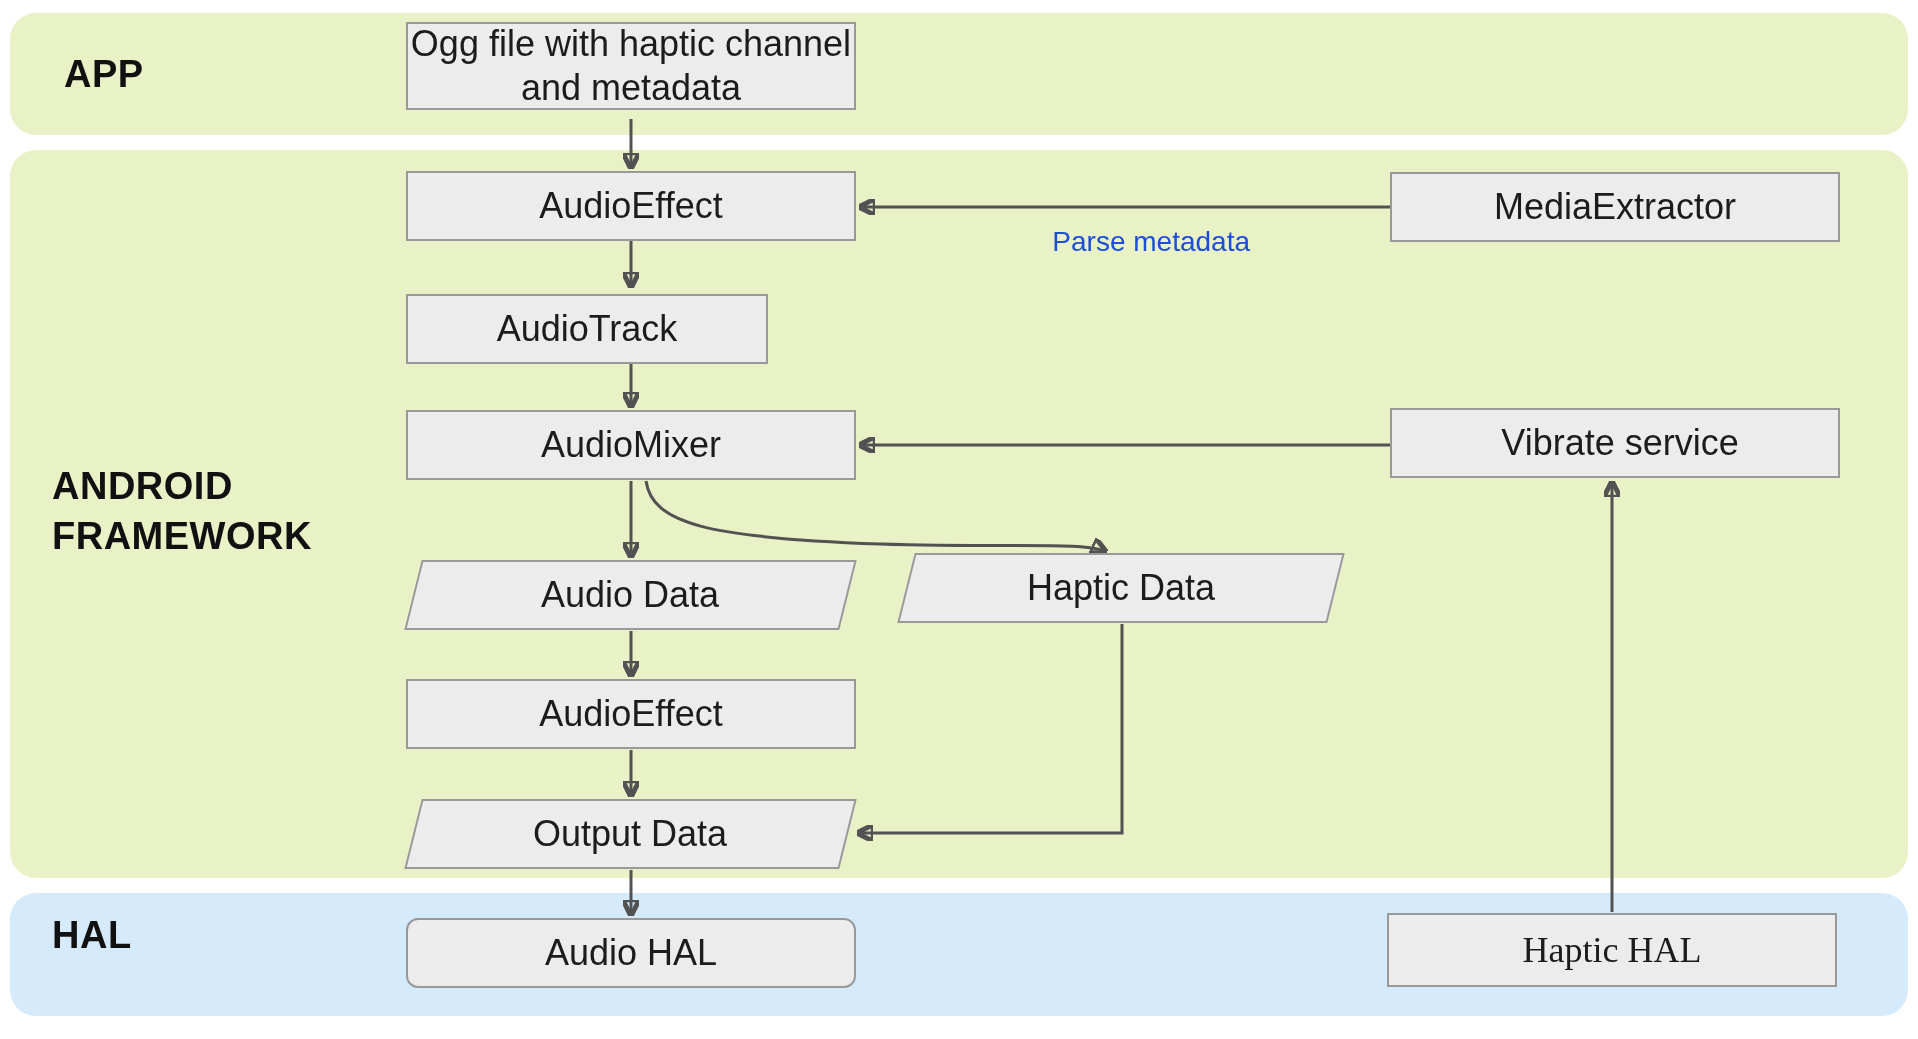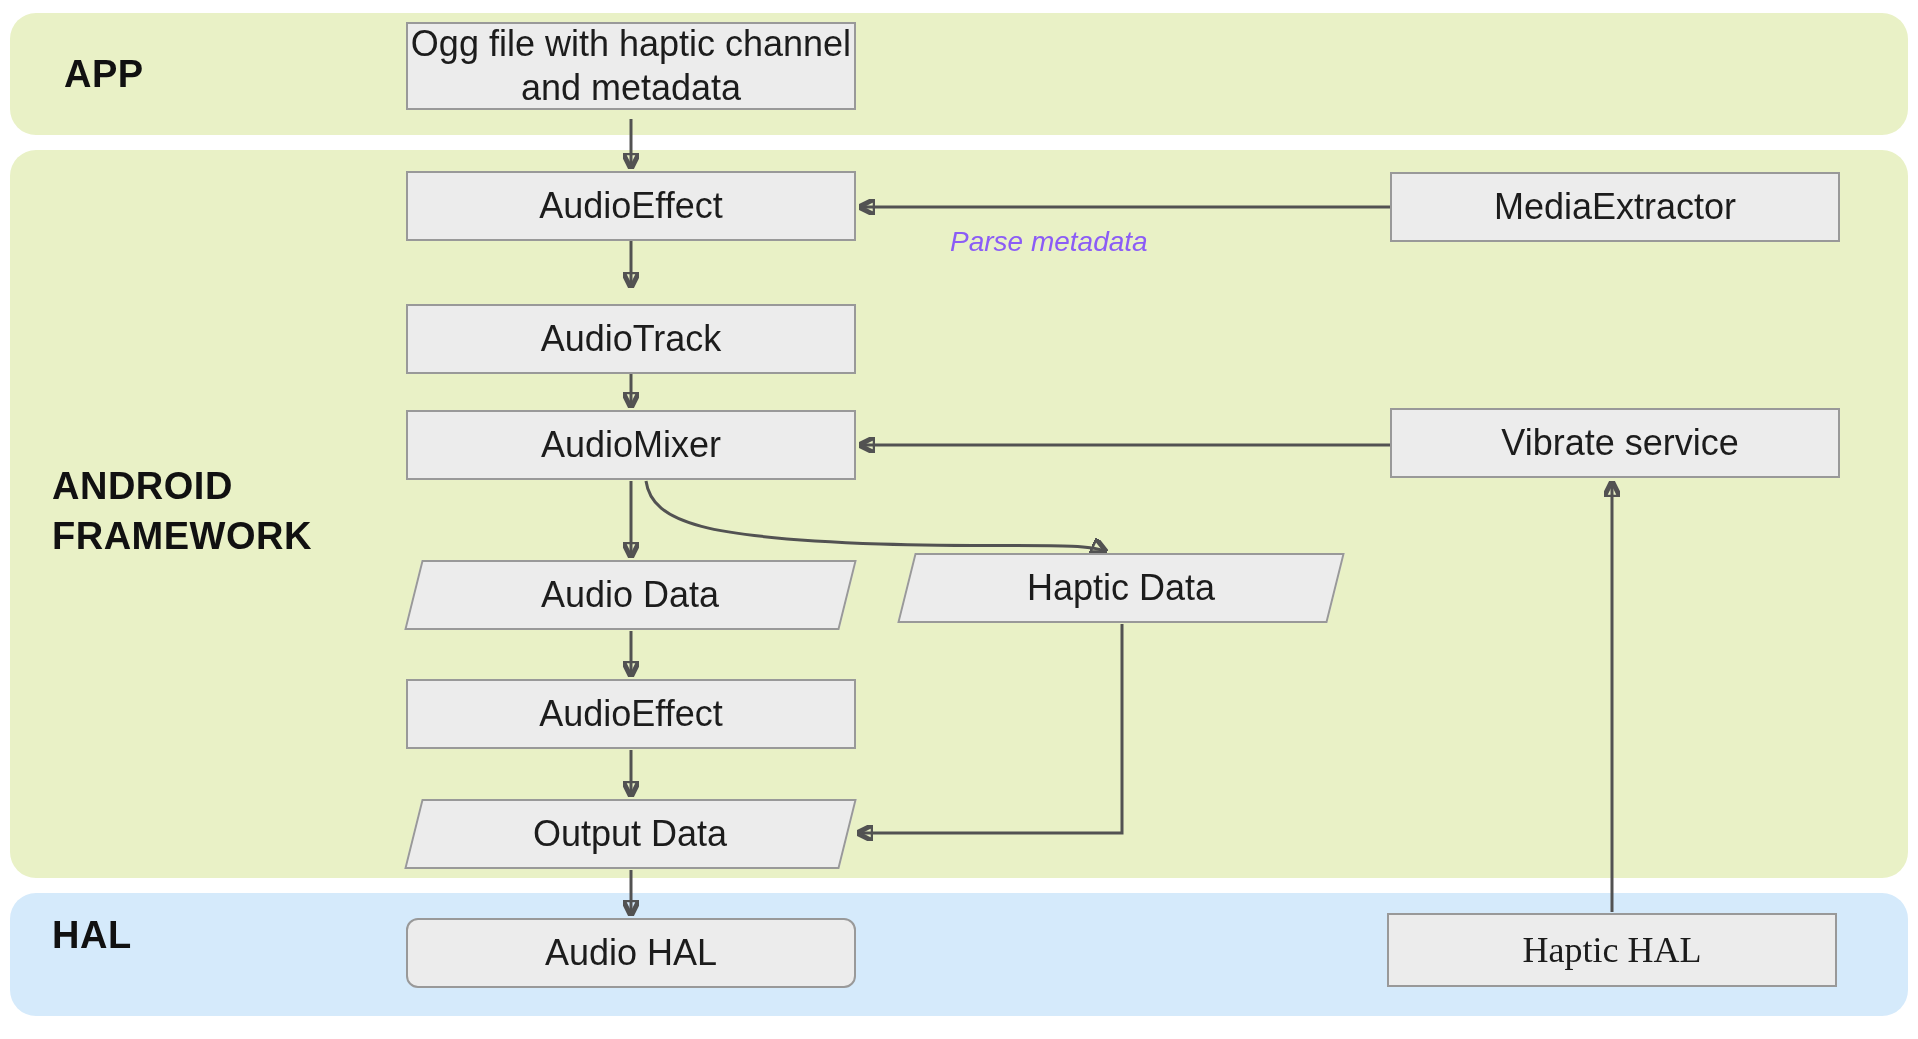--- a/index.html
+++ b/index.html
@@ -22,34 +22,34 @@
   .node{
     position:absolute;display:flex;align-items:center;justify-content:center;
     background:#ececec;border:2px solid #999999;box-sizing:border-box;
     font-size:36px;text-align:center;line-height:44px;
   }
   .para{transform:skewX(-14deg);}
   .para .lbl{transform:skewX(14deg);}
   
   .n-ogg        {left:406px;top:22px;  width:450px;height:88px;}
   .n-mediaplayer{left:406px;top:171px; width:450px;height:70px;}
-  .n-audiotrack {left:406px;top:304px; width:450px;height:70px;}
+  .n-audiotrack {left:406px;top:294px; width:362px;height:70px;}
   .n-audiomixer {left:406px;top:410px; width:450px;height:70px;}
   .n-audiodata  {left:413px;top:560px; width:435px;height:70px;}
   .n-audioeffect{left:406px;top:679px; width:450px;height:70px;}
   .n-outputdata {left:413px;top:799px; width:435px;height:70px;}
   .n-audiohal   {left:406px;top:918px; width:450px;height:70px;border-radius:12px;}
   
   .n-mediaextractor{left:1390px;top:172px;width:450px;height:70px;}
   .n-vibrateservice{left:1390px;top:408px;width:450px;height:70px;padding-left:10px;}
   .n-hapticdata    {left:906px; top:553px;width:430px;height:70px;}
   .n-haptichal     {left:1387px;top:913px;width:450px;height:74px;font-family:Liberation Serif, serif;}
   .edge-label{
     position:absolute;left:950px;top:226px;width:300px;
-    font-size:28px;text-align:left;color:#8b5cf6;font-style:italic;
+    font-size:28px;text-align:right;color:#1d4ed8;
   }
   svg.edges{position:absolute;left:0;top:0;pointer-events:none;}
   svg.edges path{stroke:#525252;stroke-width:3;fill:none;}
 </style>
 </head>
 <body>
 
 <div class="canvas">
 
   <div class="band app"></div>

